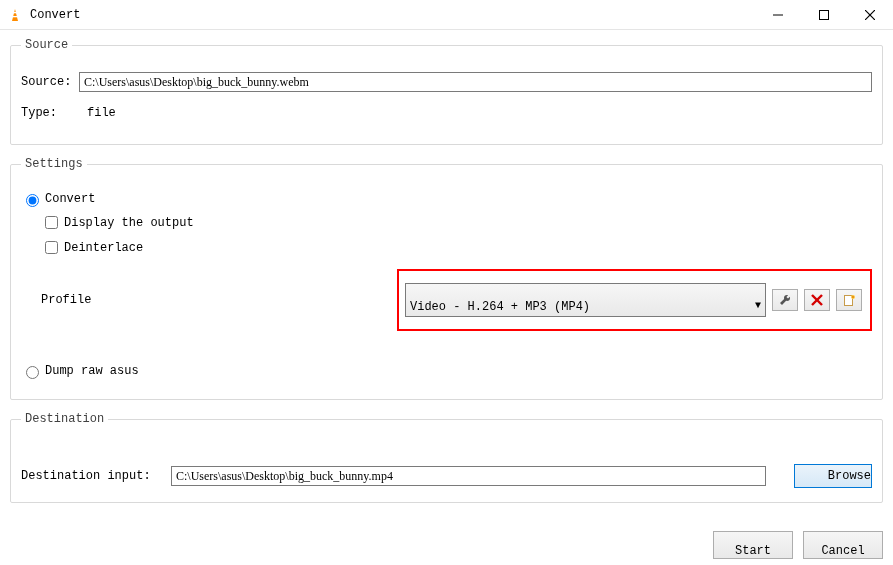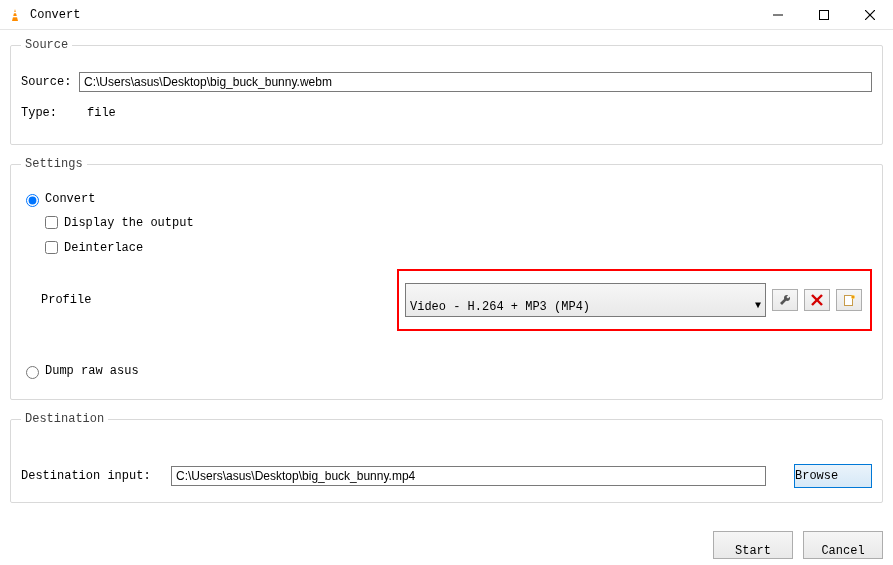--- a/index.html
+++ b/index.html
@@ -37,21 +37,21 @@
   }
   legend {
     padding: 0 4px;
     font-size: 12px;
     color: #404040;
   }
   .row { display: flex; align-items: center; margin: 6px 0; }
   .lbl { width: 58px; }
   .lbl-wide { width: 150px; }
   input[type=text] {
-    font-family: Liberation Sans, sans-serif;
+    font-family: Liberation Serif, serif;
     font-size: 12px;
     padding: 2px 4px;
     border: 1px solid #7a7a7a;
     height: 20px;
     background: #fff;
   }
   .src-input { flex: 1; }
   .type-row { margin-top: 14px; margin-bottom: 10px; }
   .type-val { margin-left: 8px; }
   .radio-row, .check-row { display:flex; align-items:center; margin: 6px 0; }
@@ -86,21 +86,21 @@
     border: 1px solid #adadad;
     background: linear-gradient(#f6f6f6,#e9e9e9);
     display:flex; align-items:center; justify-content:center;
   }
   .dest-row { display:flex; align-items:center; margin-top: 24px; }
   .dest-input { flex:1; margin-right: 28px; }
   .browse-btn {
     width: 78px; height: 24px;
     border: 1px solid #0078d7;
     background: linear-gradient(#eaf3fb,#d6e8f7);
-    display:flex; align-items:center; justify-content:flex-start;
+    display:flex; align-items:center; justify-content:flex-end;
   }
   .footer {
     display:flex; justify-content:flex-end; gap:10px;
     padding: 6px 10px 10px 10px;
   }
   .btn {
     width: 80px; height: 28px;
     border: 1px solid #adadad;
     background: linear-gradient(#f6f6f6,#e9e9e9);
     display:flex; align-items:flex-end; justify-content:center;

